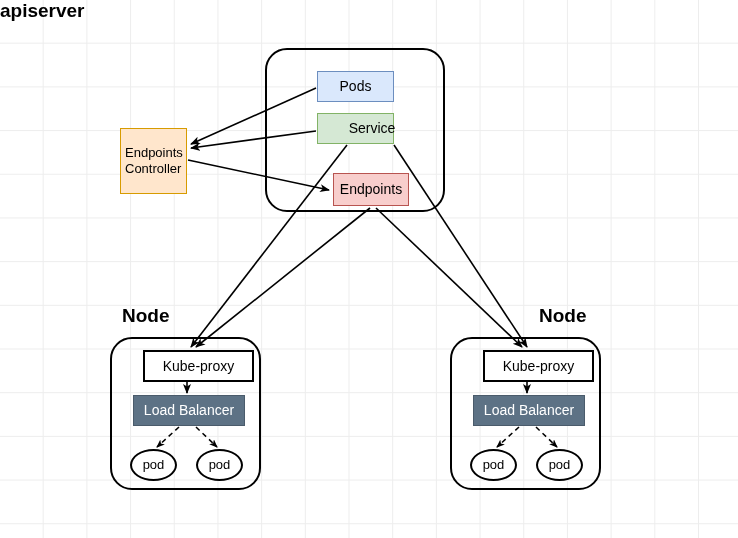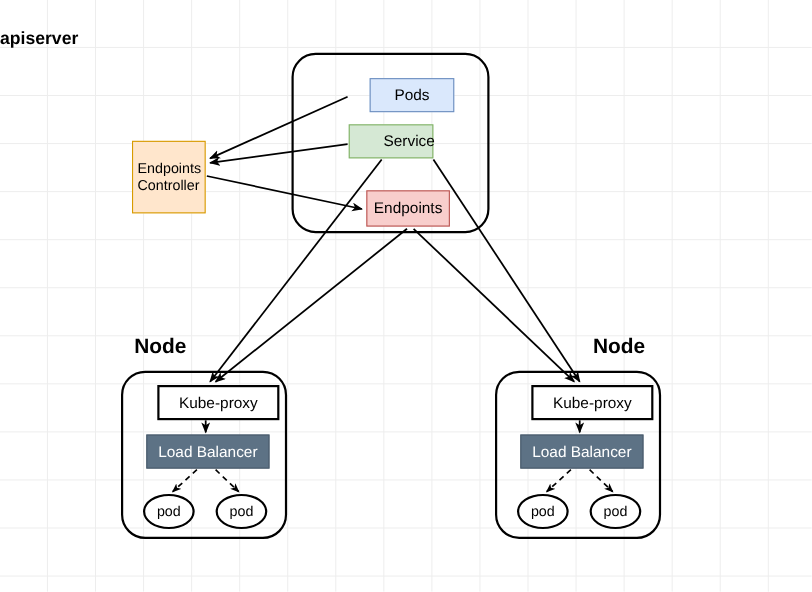--- a/index.html
+++ b/index.html
@@ -47,25 +47,24 @@
     background: transparent;
   }
   .group-title {
     position: absolute;
     font-size: 19px;
     font-weight: bold;
     color: #000000;
     white-space: nowrap;
   }
   .apiserver-title {
-    font-size: 16px;
-    margin-top: 27px;
+    font-size: 19px;
   }
   #pods-box {
-    left: 336px; top: 71px; width: 77px; height: 31px;
+    left: 317px; top: 71px; width: 77px; height: 31px;
     background: #dae8fc;
     border: 1px solid #6c8ebf;
   }
   #service-box {
     left: 317px; top: 113px; width: 77px; height: 31px;
     background: #d5e8d4;
     border: 1px solid #82b366;
     padding-left: 33px;
   }
   #endpoints-box {

